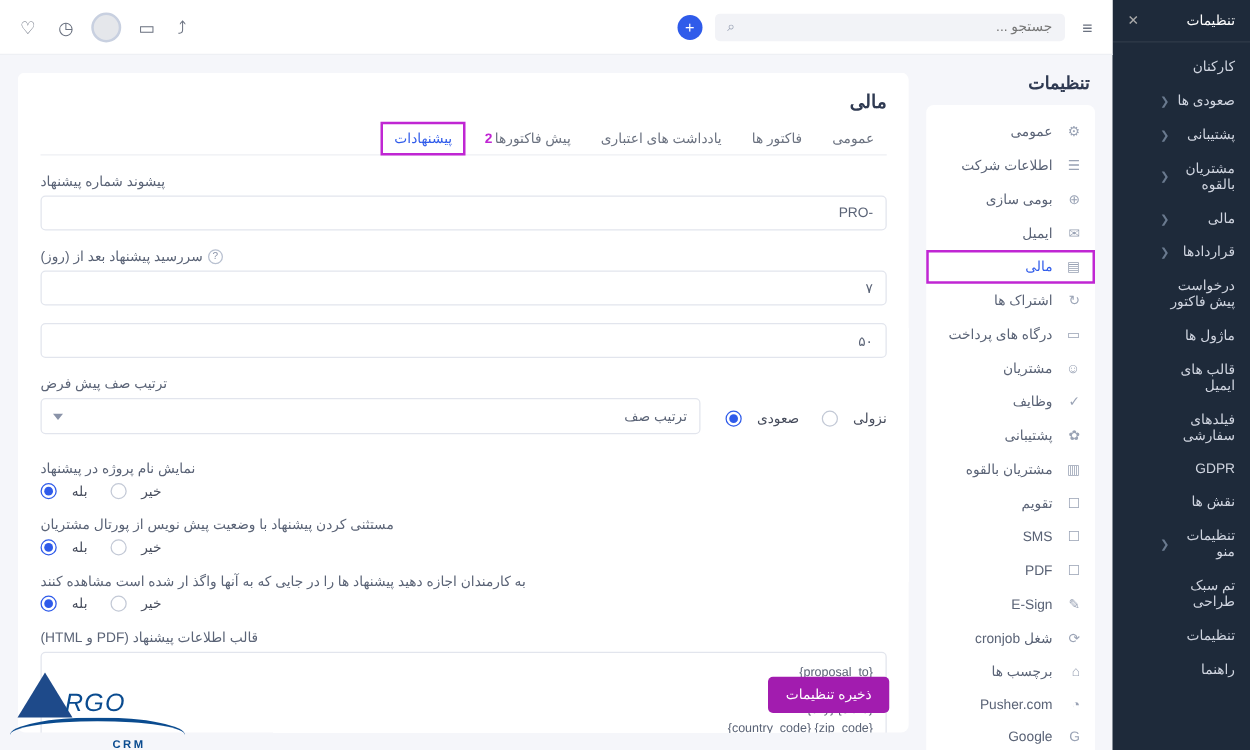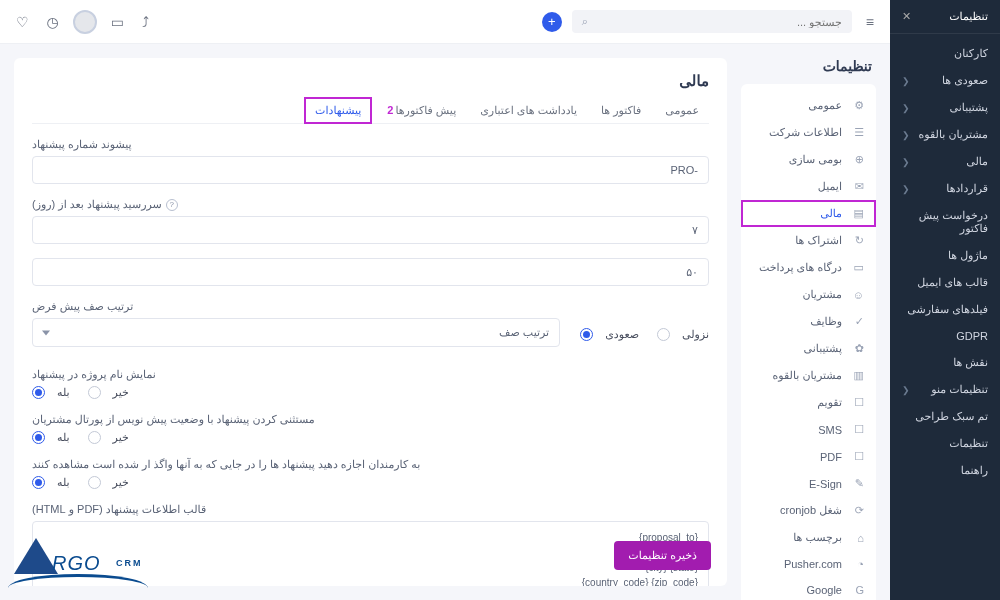--- a/index.html
+++ b/index.html
@@ -4,21 +4,21 @@
 <style>
 * { margin: 0; padding: 0; box-sizing: border-box; font-family: Tahoma, Arial, sans-serif; }
 body { background: #f5f6fa; font-size: 11px; color: #464c5c; overflow: hidden; }
 
 .app { display: flex; height: 600px; width: 1000px; position: relative; }
 
 
 .dark-sidebar { width: 110px; background: #1e2a3a; color: #fff; display: flex; flex-direction: column; font-size: 11px; }
 .dark-sidebar-header { display: flex; justify-content: space-between; align-items: center; padding: 10px 12px; border-bottom: 1px solid rgba(255,255,255,0.08); }
 .dark-sidebar-header .close { cursor: pointer; color: #aaa; }
-.dark-menu { list-style: none; padding: 6px 0; }
+.dark-menu { list-style: none; padding: 6px 0; margin-left: 26px; }
 .dark-menu li { padding: 7px 12px; display: flex; justify-content: space-between; align-items: center; cursor: pointer; color: #d0d5e0; }
 .dark-menu li .chev { color: #6a7a8f; font-size: 9px; }
 
 
 .main-wrap { flex: 1; display: flex; flex-direction: column; position: relative; }
 
 
 .topbar { height: 44px; background: #fff; display: flex; align-items: center; padding: 0 12px; gap: 10px; border-bottom: 1px solid #eef0f4; }
 .topbar .search-wrap { flex: 1; max-width: 280px; display: flex; align-items: center; background: #f2f3f7; border-radius: 4px; padding: 5px 10px; gap: 8px; }
 .topbar .search-wrap input { border: none; background: transparent; outline: none; flex: 1; font-size: 11px; text-align: right; }
@@ -67,21 +67,21 @@
 .sort-row .radios { display: flex; gap: 18px; padding-bottom: 6px; }
 
 .textarea { width: 100%; border: 1px solid #e2e5ed; border-radius: 4px; padding: 8px 10px; font-size: 10px; color: #5a6376; min-height: 90px; text-align: right; direction: ltr; line-height: 1.5; resize: vertical; }
 
 .save-btn { position: absolute; bottom: 16px; right: 16px; background: #a21caf; color: #fff; border: none; border-radius: 4px; padding: 8px 14px; font-size: 11px; cursor: pointer; }
 
 
 .logo-corner { position: absolute; left: 8px; bottom: 6px; width: 130px; height: 60px; pointer-events: none; }
 .logo-corner .a-shape { width: 0; height: 0; border-left: 22px solid transparent; border-right: 22px solid transparent; border-bottom: 36px solid #1e4a8a; position: absolute; left: 6px; top: 4px; }
 .logo-corner .rgo { position: absolute; left: 44px; top: 18px; font-size: 20px; font-style: italic; font-weight: normal; color: #0a4b8f; letter-spacing: 1px; }
-.logo-corner .crm { position: absolute; left: 82px; top: 24px; font-size: 9px; font-weight: bold; color: #0a4b8f; letter-spacing: 2px; margin-left: 26px; }
+.logo-corner .crm { position: absolute; left: 82px; top: 56px; font-size: 9px; font-weight: bold; color: #0a4b8f; letter-spacing: 2px; }
 .logo-corner .swoosh { position: absolute; left: 0; top: 40px; width: 140px; height: 14px; border-top: 3px solid #0a4b8f; border-radius: 50% 50% 0 0 / 100% 100% 0 0; }
 
 
 .form-panel::-webkit-scrollbar { width: 6px; }
 .form-panel::-webkit-scrollbar-thumb { background: #d6dae4; border-radius: 3px; }
 </style>
 </head>
 <body>
 
 <div class="app">

